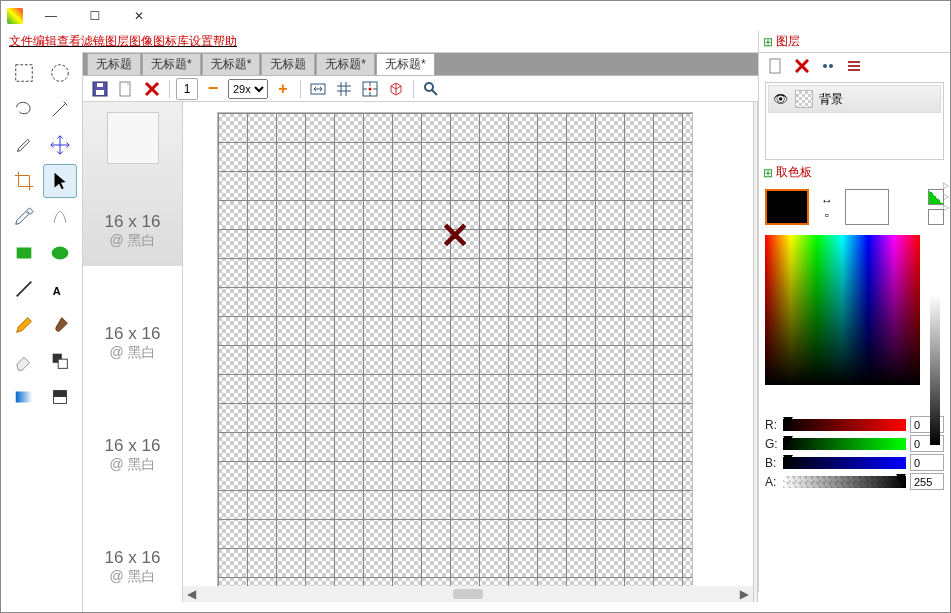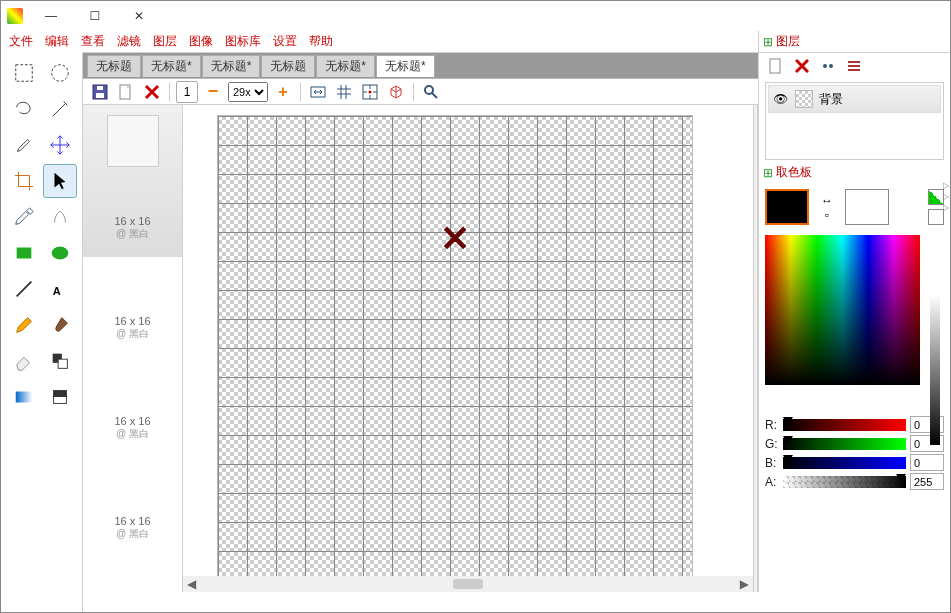--- a/index.html
+++ b/index.html
@@ -5,21 +5,21 @@
 * { box-sizing: border-box; margin: 0; padding: 0; font-family: "Segoe UI", Tahoma, sans-serif; font-size: 12px; }
 body { width: 951px; height: 613px; background: #fff; overflow: hidden; border: 1px solid #888; }
 
 
 .titlebar { height: 30px; display: flex; align-items: center; padding: 0 2px 0 6px; background: #fff; }
 .titlebar .app-icon { width: 16px; height: 16px; background: linear-gradient(45deg,#3a3,#ff0,#f33); border-radius: 2px; margin-right: 6px; }
 .titlebar .title { flex: 1; color: #444; }
 .titlebar .winbtn { width: 44px; height: 28px; display: flex; align-items: center; justify-content: center; color: #333; }
 
 
-.menubar { height: 22px; display: flex; align-items: center; padding: 0 8px; gap: 12px; border-bottom: 1px solid #d0d0d0; }
+.menubar { height: 22px; display: flex; align-items: center; padding: 0 8px; gap: 0; border-bottom: 1px solid #d0d0d0; text-decoration: underline; }
 .menubar span { color: #c00; cursor: default; }
 
 
 .tabstrip { height: 26px; background: #999; display: flex; align-items: center; padding-left: 4px; border-bottom: 1px solid #bbb; margin-left: 82px; }
 .tab { padding: 2px 8px; background: #d6d6d6; border: 1px solid #aaa; border-bottom: none; margin-right: 1px; color: #333; }
 .tab.active { background: #fff; font-weight: normal; }
 
 
 .main { display: flex; height: 539px; }
 
@@ -34,22 +34,22 @@
 .doc-toolbar { height: 26px; display: flex; align-items: center; gap: 4px; padding: 2px 6px; border-bottom: 1px solid #d0d0d0; }
 .tbtn { width: 22px; height: 22px; display: flex; align-items: center; justify-content: center; border-radius: 2px; }
 .tsep { width: 1px; height: 18px; background: #ccc; margin: 0 2px; }
 .zoom-sel { height: 20px; font-size: 11px; }
 
 .workspace { flex: 1; display: flex; }
 .thumbs { width: 100px; border-right: 1px solid #d0d0d0; overflow-y: auto; padding: 0; }
 .thumb { padding: 10px 0 16px; text-align: center; }
 .thumb.sel { background: linear-gradient(#f0f0f0,#dcdcdc); }
 .thumb .tbox { width: 52px; height: 52px; margin: 0 auto 6px; border: 1px solid #ccc; background: #f7f7f7; }
-.thumb .tlabel { color: #666; font-size: 11px; margin-top: 48px; }
-.thumb .tsublabel { color: #999; font-size: 10px; }
+.thumb .tlabel { color: #666; font-size: 17px; margin-top: 48px; }
+.thumb .tsublabel { color: #999; font-size: 14px; }
 
 .canvas-wrap { flex: 1; position: relative; background: #fff; }
 .canvas-area { position: absolute; left: 34px; top: 10px; width: 476px; height: 476px; border: 1px solid #bbb;
   background-image:
     linear-gradient(#888 1px, transparent 1px),
     linear-gradient(90deg, #888 1px, transparent 1px),
     linear-gradient(45deg, #ccc 25%, transparent 25%, transparent 75%, #ccc 75%),
     linear-gradient(45deg, #ccc 25%, #fff 25%, #fff 75%, #ccc 75%);
   background-size: 29px 29px, 29px 29px, 8px 8px, 8px 8px;
   background-position: 0 0, 0 0, 0 0, 4px 4px;

